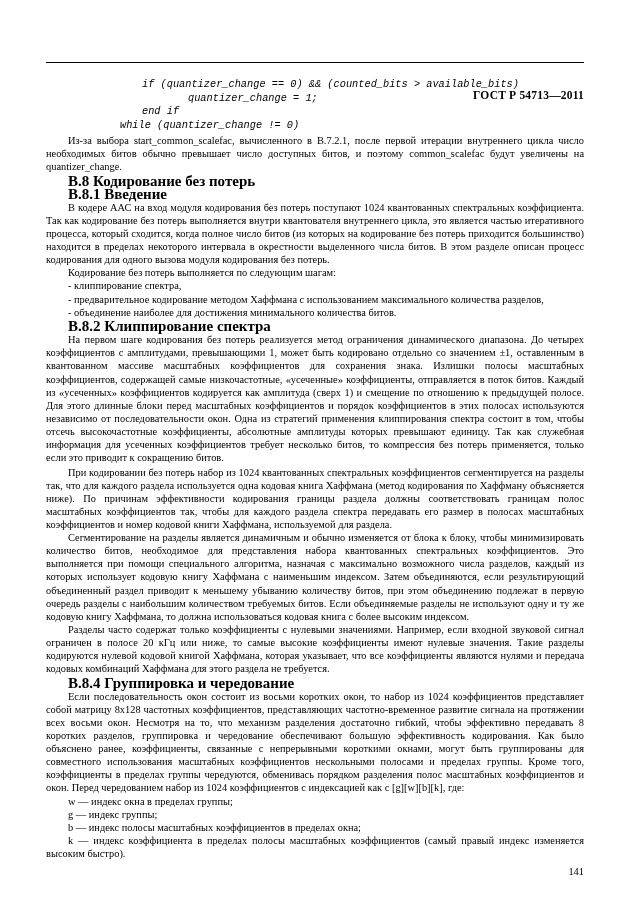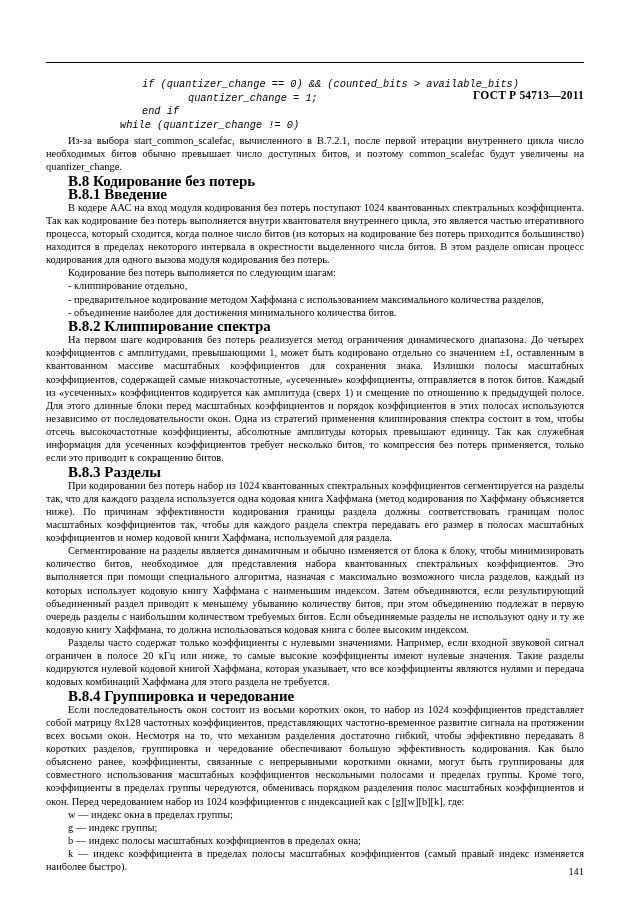--- a/index.html
+++ b/index.html
@@ -97,40 +97,39 @@
     <p class="code code-4">while (quantizer_change != 0)</p>
 
     <div class="gap-s"></div>
     <p class="ind">Из-за выбора start_common_scalefac, вычисленного в B.7.2.1, после первой итерации внутреннего цикла число необходимых битов обычно превышает число доступных битов, и поэтому common_scalefac будут увеличены на quantizer_change.</p>
 
     <div class="gap-s"></div>
     <p class="head">В.8 Кодирование без потерь</p>
     <p class="head">В.8.1 Введение</p>
     <p class="ind">В кодере ААС на вход модуля кодирования без потерь поступают 1024 квантованных спектральных коэффициента. Так как кодирование без потерь выполняется внутри квантователя внутреннего цикла, это является частью итеративного процесса, который сходится, когда полное число битов (из которых на кодирование без потерь приходится большинство) находится в пределах некоторого интервала в окрестности выделенного числа битов. В этом разделе описан процесс кодирования для одного вызова модуля кодирования без потерь.</p>
     <p class="ind">Кодирование без потерь выполняется по следующим шагам:</p>
-    <p class="ind">- клиппирование отдельно,</p>
+    <p class="ind">- клиппирование спектра,</p>
     <p class="ind">- предварительное кодирование методом Хаффмана с использованием максимального количества разделов,</p>
     <p class="ind">- объединение наиболее для достижения минимального количества битов.</p>
 
     <div class="gap-s"></div>
     <p class="head">В.8.2 Клиппирование спектра</p>
     <p class="ind">На первом шаге кодирования без потерь реализуется метод ограничения динамического диапазона. До четырех коэффициентов с амплитудами, превышающими 1, может быть кодировано отдельно со значением ±1, оставленным в квантованном массиве масштабных коэффициентов для сохранения знака. Излишки полосы масштабных коэффициентов, содержащей самые низкочастотные, «усеченные» коэффициенты, отправляется в поток битов. Каждый из «усеченных» коэффициентов кодируется как амплитуда (сверх 1) и смещение по отношению к предыдущей полосе. Для этого длинные блоки перед масштабных коэффициентов и порядок коэффициентов в этих полосах используются независимо от последовательности окон. Одна из стратегий применения клиппирования спектра состоит в том, чтобы отсечь высокочастотные коэффициенты, абсолютные амплитуды которых превышают единицу. Так как служебная информация для усеченных коэффициентов требует несколько битов, то компрессия без потерь применяется, только если это приводит к сокращению битов.</p>
 
     <div class="gap-s"></div>
-    <p class="head">В.8.3 Разделы</p>
     <p class="ind">При кодировании без потерь набор из 1024 квантованных спектральных коэффициентов сегментируется на разделы так, что для каждого раздела используется одна кодовая книга Хаффмана (метод кодирования по Хаффману объясняется ниже). По причинам эффективности кодирования границы раздела должны соответствовать границам полос масштабных коэффициентов так, чтобы для каждого раздела спектра передавать его размер в полосах масштабных коэффициентов и номер кодовой книги Хаффмана, используемой для раздела.</p>
     <p class="ind">Сегментирование на разделы является динамичным и обычно изменяется от блока к блоку, чтобы минимизировать количество битов, необходимое для представления набора квантованных спектральных коэффициентов. Это выполняется при помощи специального алгоритма, назначая с максимально возможного числа разделов, каждый из которых использует кодовую книгу Хаффмана с наименьшим индексом. Затем объединяются, если результирующий объединенный раздел приводит к меньшему убыванию количеству битов, при этом объединению подлежат в первую очередь разделы с наибольшим количеством требуемых битов. Если объединяемые разделы не используют одну и ту же кодовую книгу Хаффмана, то должна использоваться кодовая книга с более высоким индексом.</p>
     <p class="ind">Разделы часто содержат только коэффициенты с нулевыми значениями. Например, если входной звуковой сигнал ограничен в полосе 20 кГц или ниже, то самые высокие коэффициенты имеют нулевые значения. Такие разделы кодируются нулевой кодовой книгой Хаффмана, которая указывает, что все коэффициенты являются нулями и передача кодовых комбинаций Хаффмана для этого раздела не требуется.</p>
 
     <div class="gap-s"></div>
     <p class="head">В.8.4 Группировка и чередование</p>
     <p class="ind">Если последовательность окон состоит из восьми коротких окон, то набор из 1024 коэффициентов представляет собой матрицу 8x128 частотных коэффициентов, представляющих частотно-временное развитие сигнала на протяжении всех восьми окон. Несмотря на то, что механизм разделения достаточно гибкий, чтобы эффективно передавать 8 коротких разделов, группировка и чередование обеспечивают большую эффективность кодирования. Как было объяснено ранее, коэффициенты, связанные с непрерывными короткими окнами, могут быть группированы для совместного использования масштабных коэффициентов нескольными полосами и пределах группы. Кроме того, коэффициенты в пределах группы чередуются, обменивась порядком разделения полос масштабных коэффициентов и окон. Перед чередованием набор из 1024 коэффициентов с индексацией как с [g][w][b][k], где:</p>
 
     <p class="ind">w — индекс окна в пределах группы;</p>
     <p class="ind">g — индекс группы;</p>
     <p class="ind">b — индекс полосы масштабных коэффициентов в пределах окна;</p>
-    <p class="ind">k — индекс коэффициента в пределах полосы масштабных коэффициентов (самый правый индекс изменяется наиболее быстро).</p>
+    <p class="ind">k — индекс коэффициента в пределах полосы масштабных коэффициентов (самый правый индекс изменяется высоким быстро).</p>
 
   </div>
 
   <div class="pagenum">141</div>
 
 </div>
 
 </body></html>

